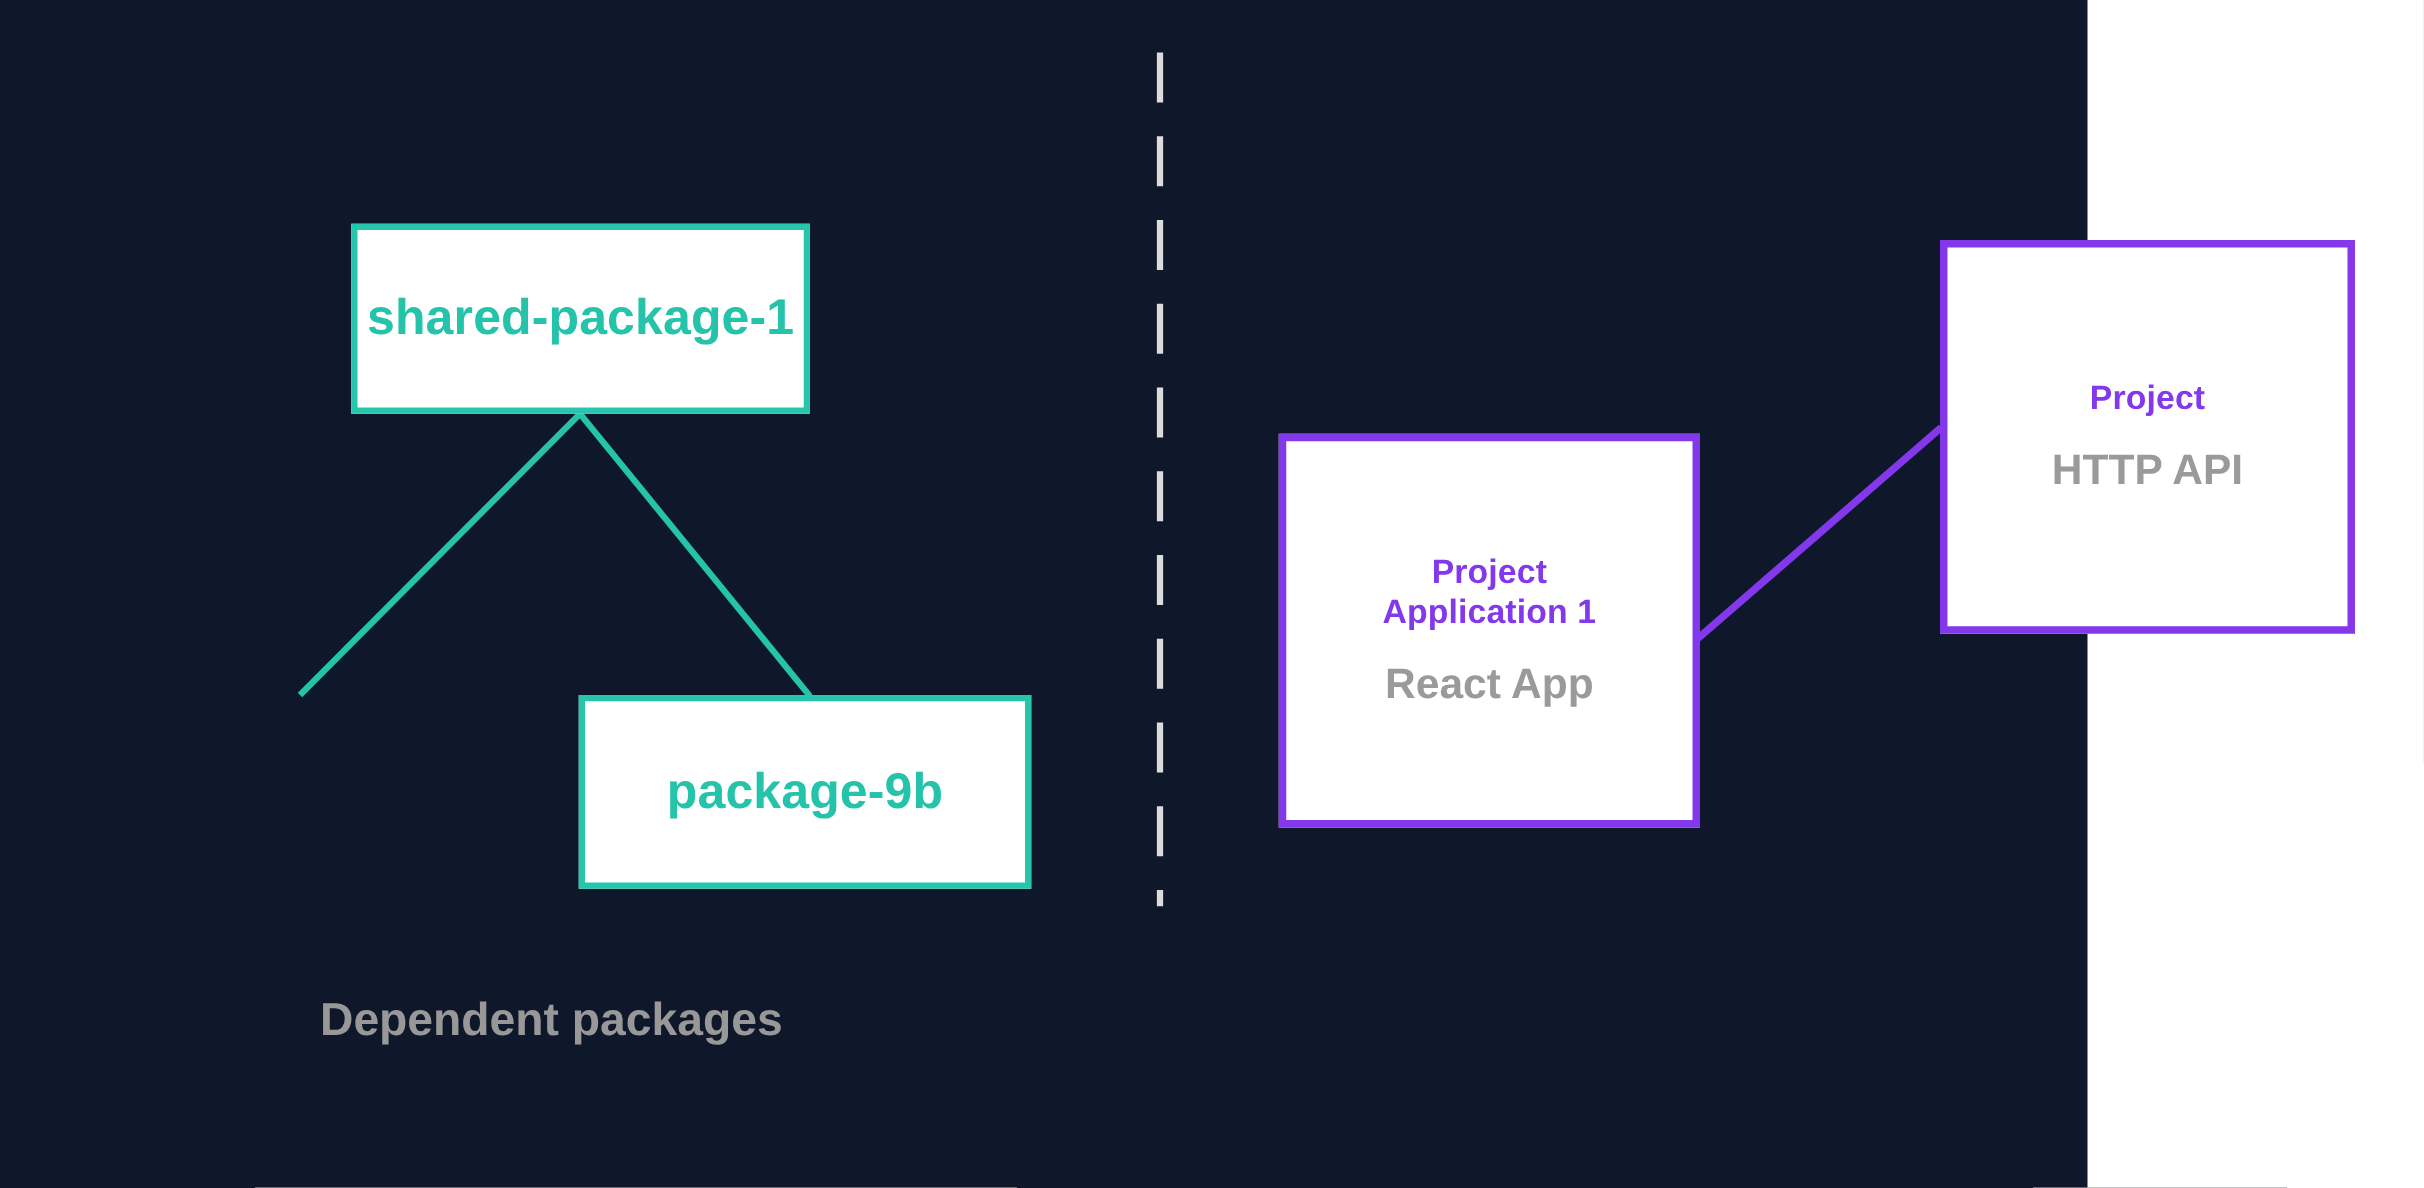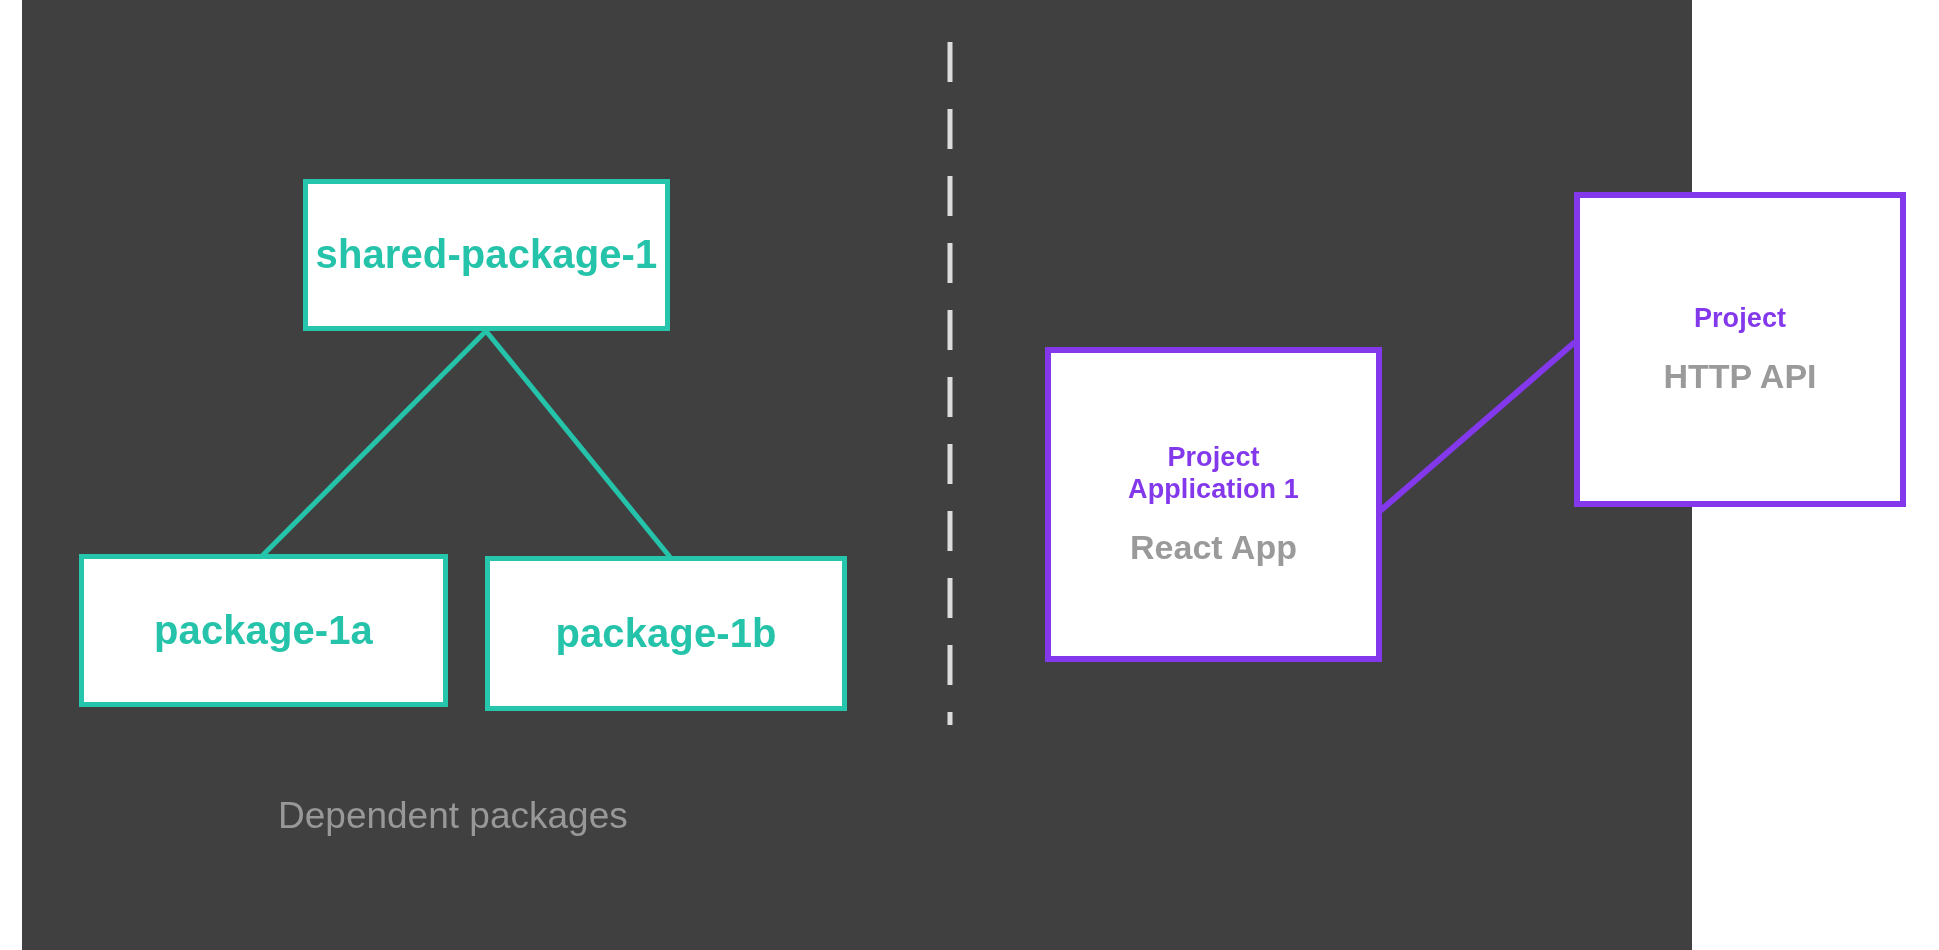--- a/index.html
+++ b/index.html
@@ -10,22 +10,21 @@
   body {
     width: 1939px;
     height: 950px;
     overflow: hidden;
     font-family: "Liberation Sans", sans-serif;
   }
   #canvas {
     position: relative;
     width: 1670px;
     height: 950px;
-    background: #404040;
-    margin-left: 22px;
+    background: #0f172a;
   }
   #edges {
     position: absolute;
     left: 0;
     top: 0;
     width: 1939px;
     height: 950px;
     pointer-events: none;
   }
 
@@ -72,21 +71,21 @@
   #box-package-1a       { left: 57px;   top: 554px; width: 369px; height: 153px; }
   #box-package-1b       { left: 463px;  top: 556px; width: 362px; height: 155px; }
   #box-project-app-1    { left: 1023px; top: 347px; width: 337px; height: 315px; }
   #box-project-app-2    { left: 1552px; top: 192px; width: 332px; height: 315px; }
 
   
   .caption {
     position: absolute;
     color: #989898;
     font-size: 37px;
-    font-weight: normal;
+    font-weight: bold;
     white-space: nowrap;
   }
   #caption-packages     { left: 256px;  top: 795px; }
   #caption-applications { left: 1243px; top: 789px; }
 </style>
 </head>
 <body>
 
 <div id="canvas">
 
@@ -98,26 +97,23 @@
 
     <line x1="1358" y1="511" x2="1553" y2="342" stroke="#8338ec" stroke-width="6" stroke-linecap="butt"></line>
 
     <line x1="928" y1="42" x2="928" y2="725" stroke="#dcdcdc" stroke-width="5" stroke-dasharray="40 27" stroke-linecap="butt"></line>
   </svg>
 
   <div class="node node-pkg" id="box-shared-package-1">
     <div class="node-title pkg-title">shared-package-1</div>
   </div>
 
-  <div class="node node-pkg" id="box-package-1a">
-    <div class="node-title pkg-title">package-1a</div>
-  </div>
 
   <div class="node node-pkg" id="box-package-1b">
-    <div class="node-title pkg-title">package-1b</div>
+    <div class="node-title pkg-title">package-9b</div>
   </div>
 
   <div class="caption" id="caption-packages">Dependent packages</div>
 
   <div class="node node-app" id="box-project-app-1">
     <div class="node-title app-title">
       <span>Project</span><br>
       <span>Application 1</span>
     </div>
     <div class="node-sub">React App</div>

